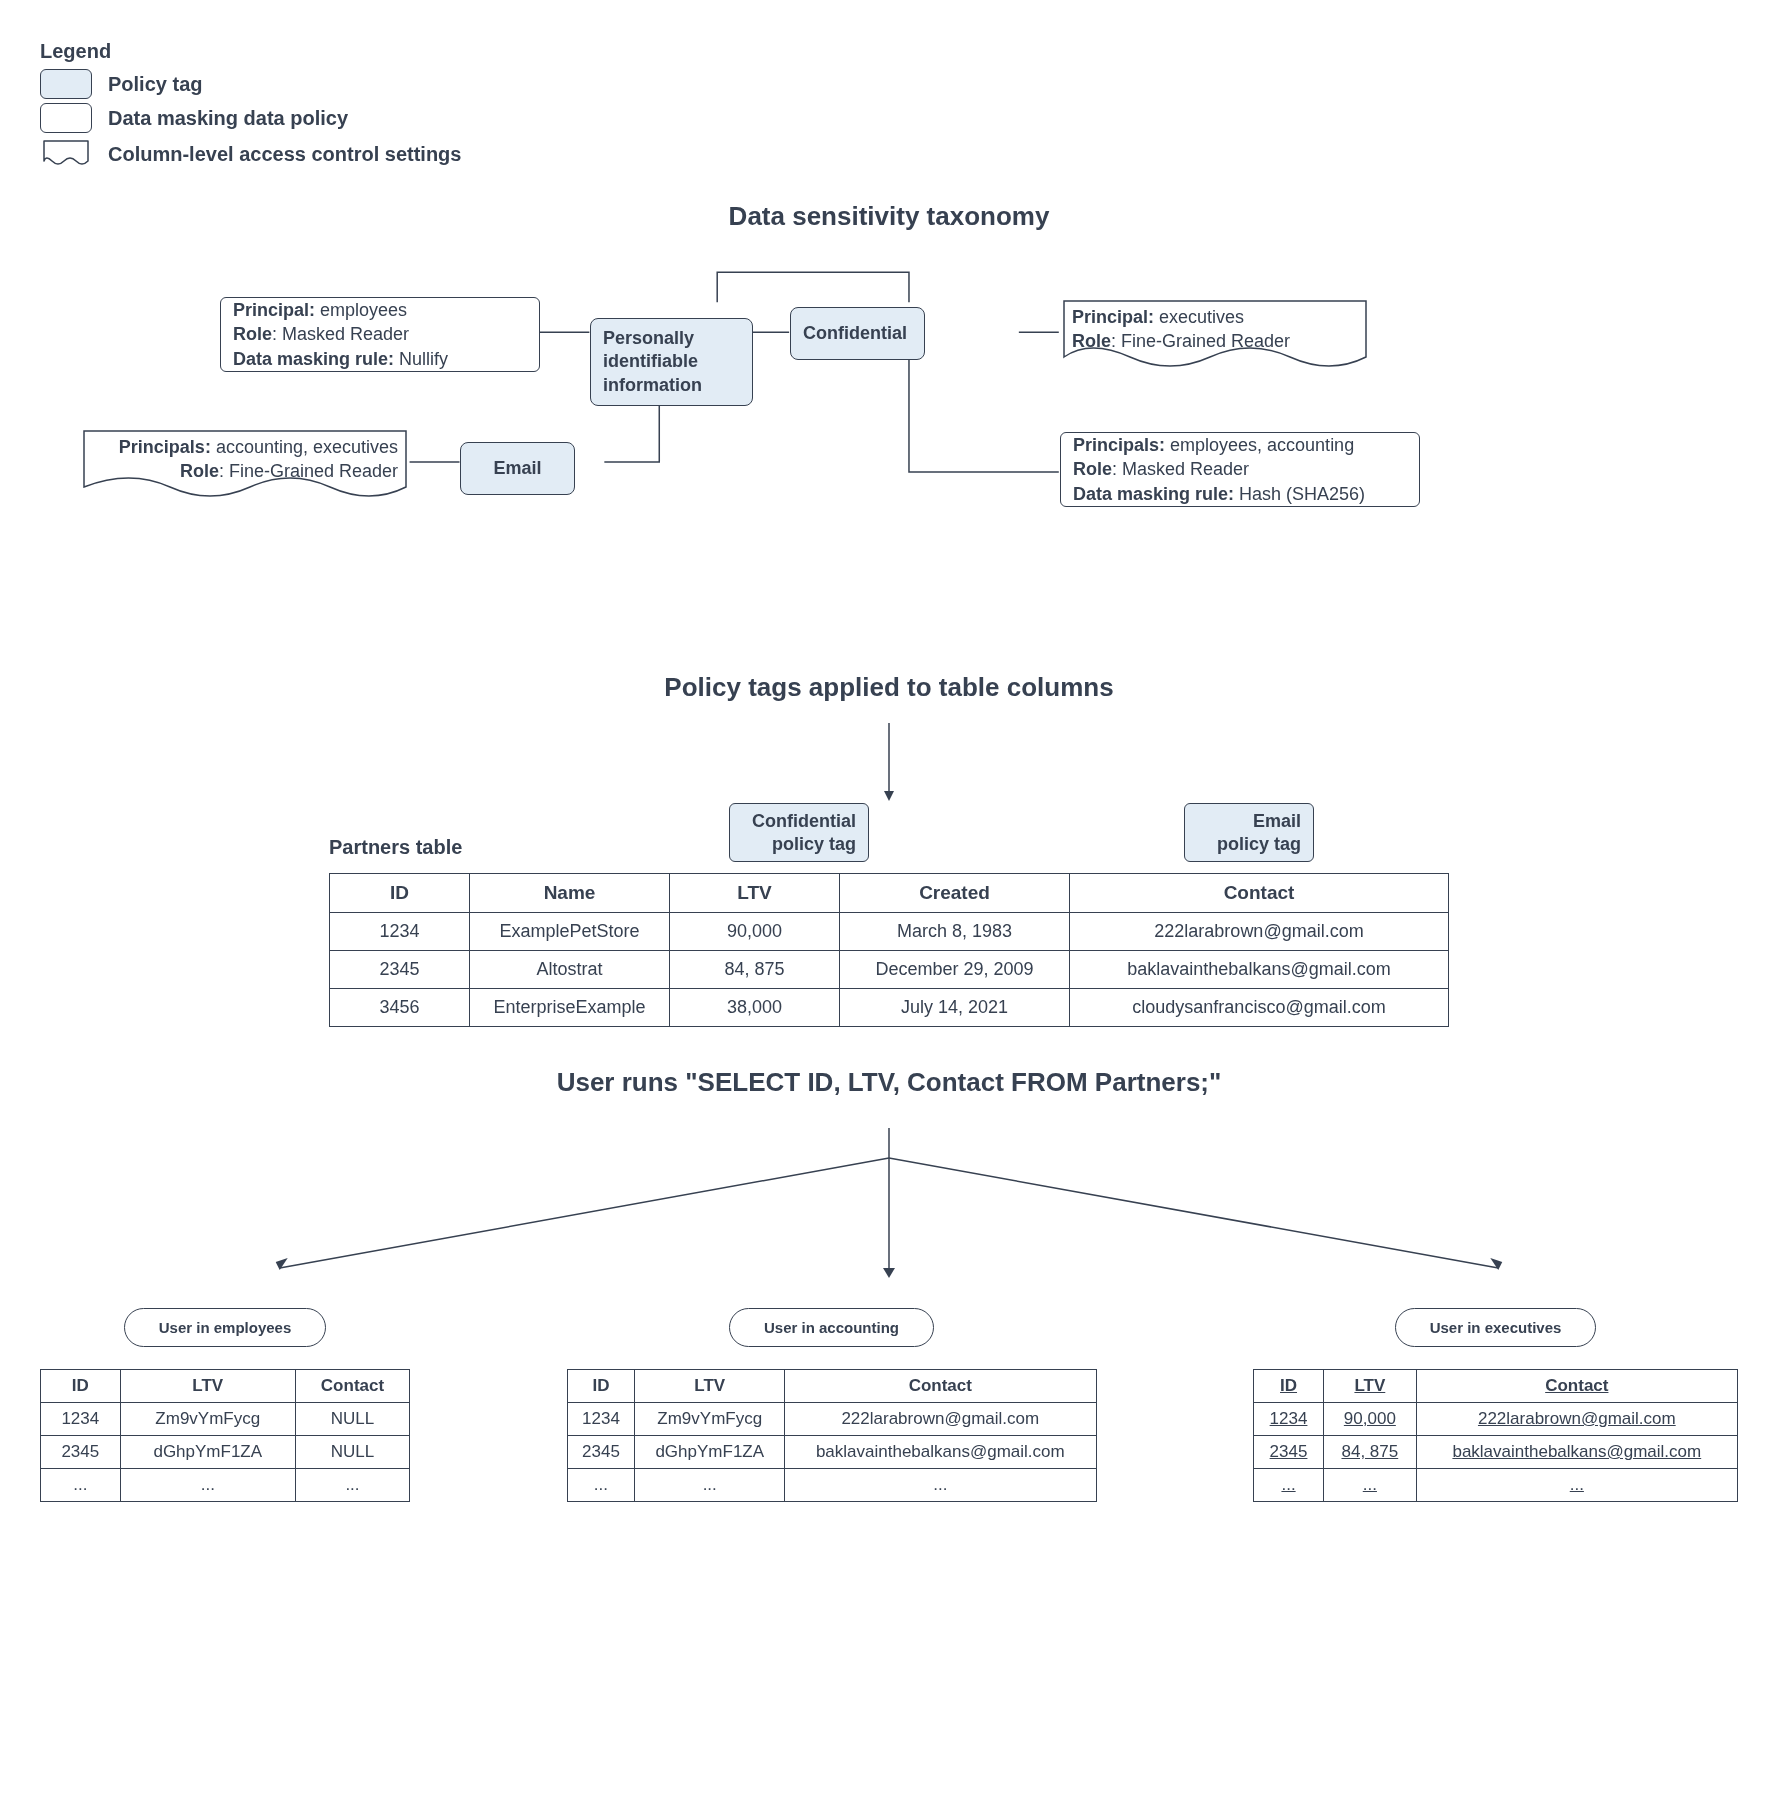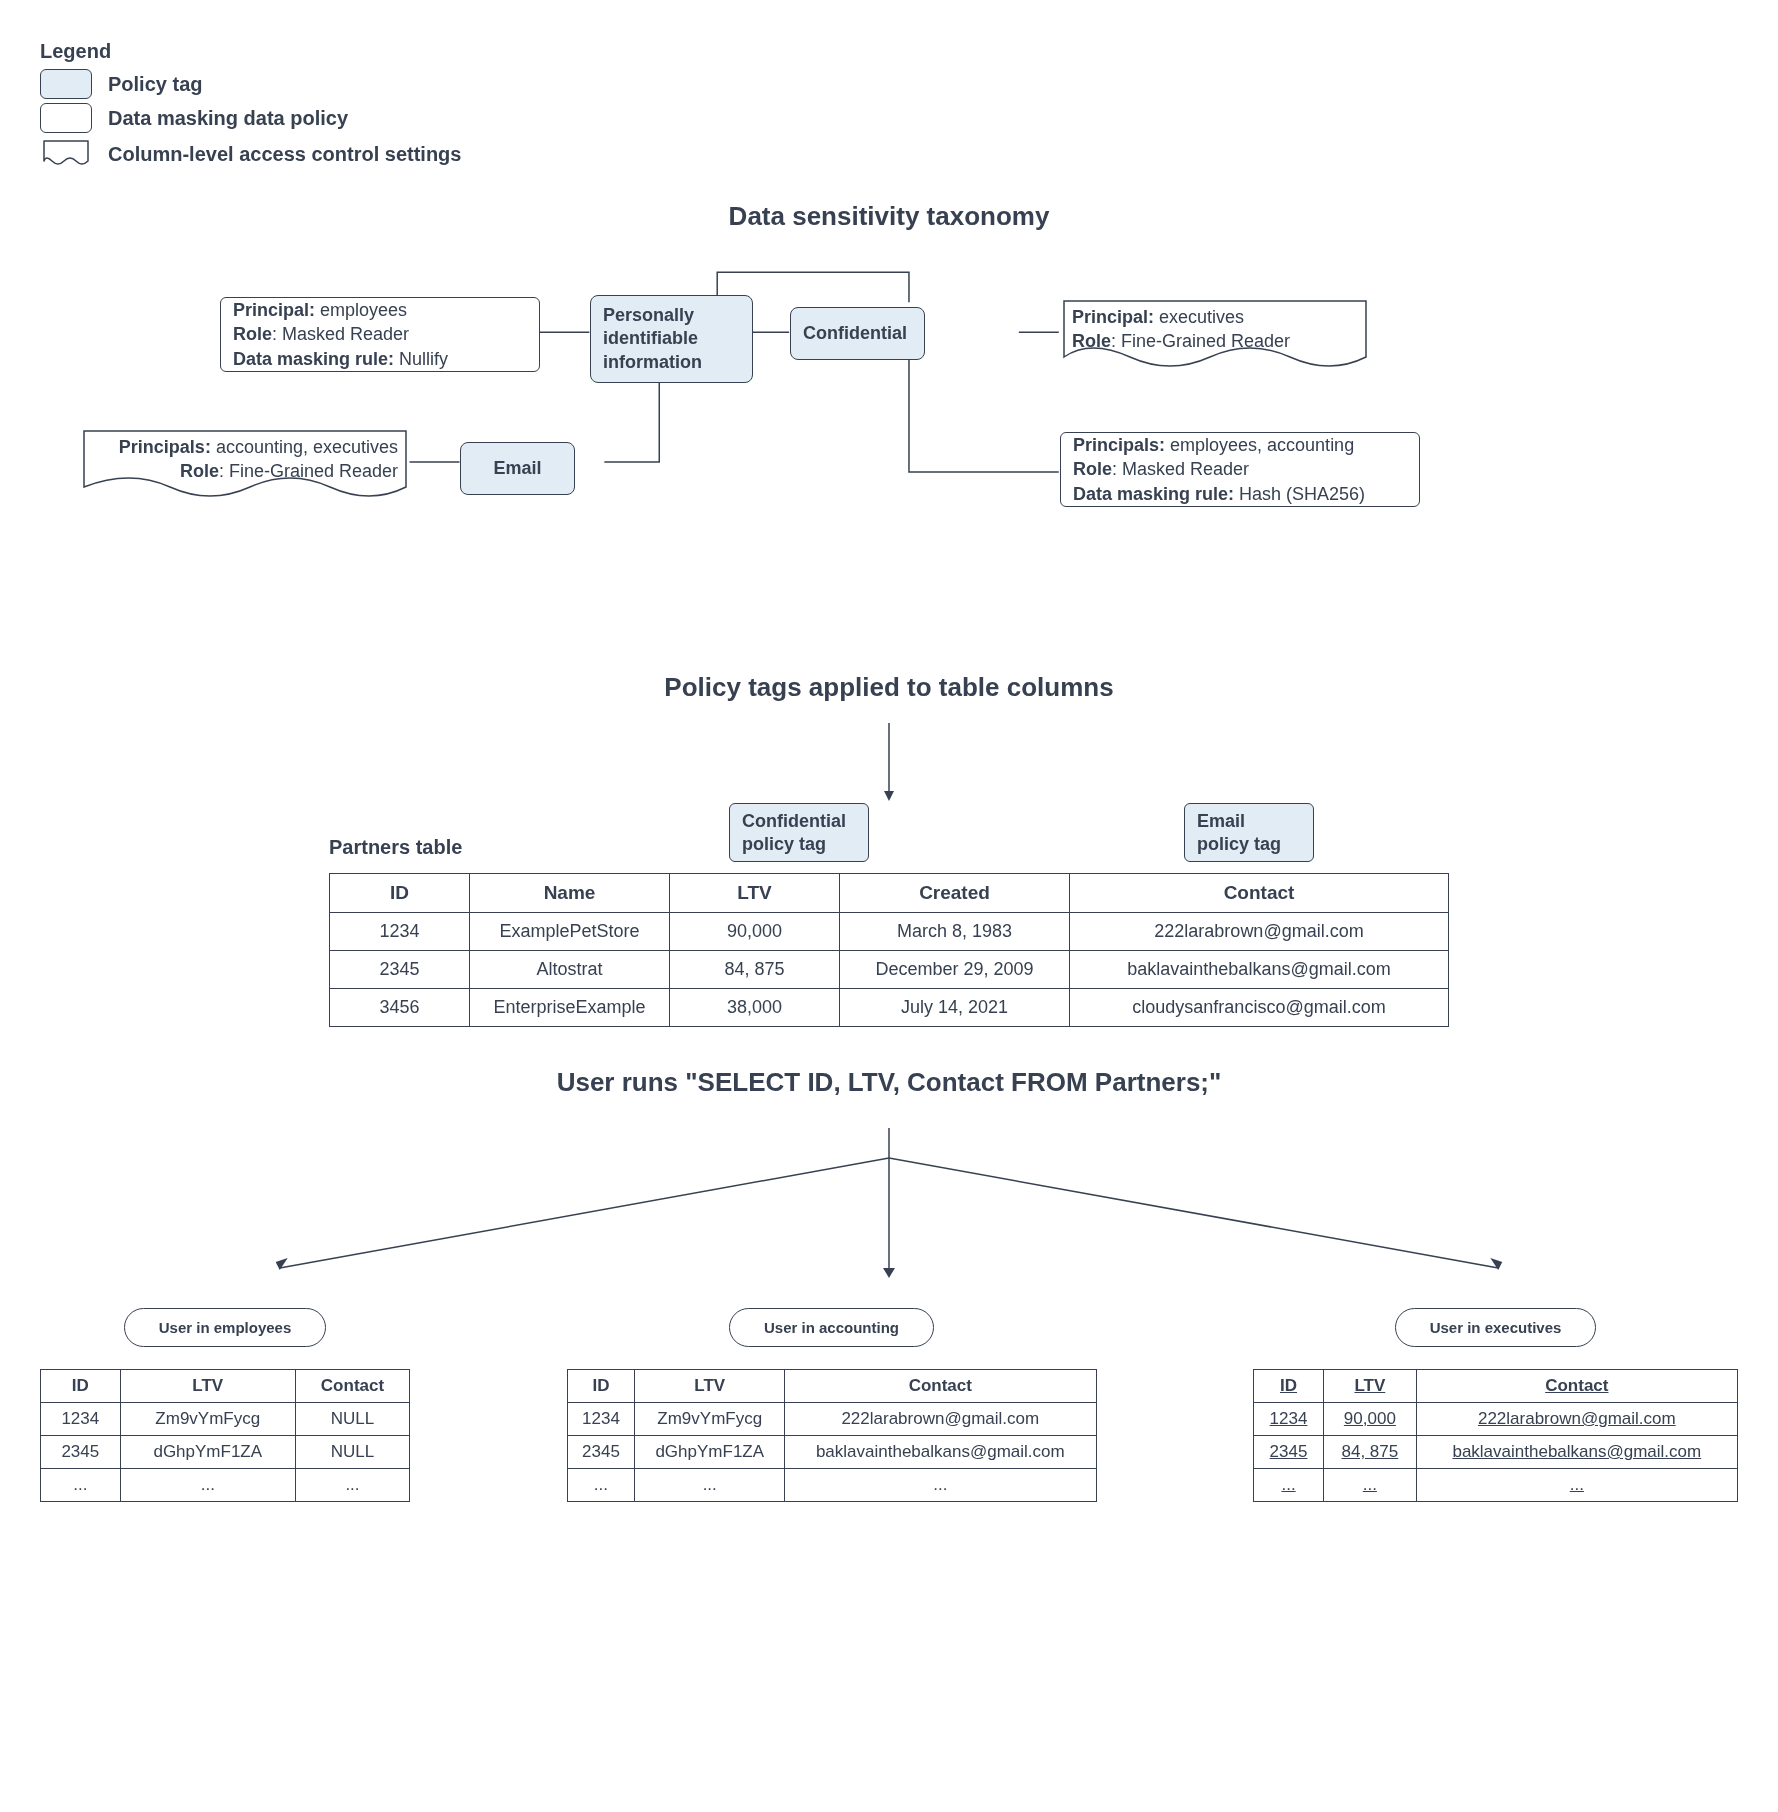--- a/index.html
+++ b/index.html
@@ -19,21 +19,21 @@
   .leg-squiggle { width:52px; height:34px; position:relative; }
   .leg-squiggle svg { width:100%; height:100%; }
   .legend-label { font-weight:bold; font-size:20px; }
   .section-title { text-align:center; font-weight:bold; font-size:26px; color:#374151; margin:30px 0 20px; }
   .taxonomy-wrap { position:relative; width:100%; height:380px; margin-bottom:40px; }
   .tag-box { position:absolute; border:1.5px solid #374151; border-radius:8px; background:#e2ecf5; font-weight:bold; color:#374151; padding:8px 12px; line-height:1.3; text-align:left; }
   .policy-box { position:absolute; border:1.5px solid #374151; border-radius:6px; padding:0 12px; background:#fff; color:#374151; line-height:1.35; }
   .acl-box { position:absolute; }
   .acl-box svg { display:block; }
   .acl-content { position:absolute; left:0; top:0; width:100%; padding:8px 12px; line-height:1.35; }
-  .small-tag { border:1.5px solid #374151; border-radius:6px; background:#e2ecf5; font-weight:bold; text-align:left; padding:6px 12px; position:absolute; line-height:1.25;}
+  .small-tag { border:1.5px solid #374151; border-radius:6px; background:#e2ecf5; font-weight:bold; text-align:right; padding:6px 12px; position:absolute; line-height:1.25;}
   table.data { border-collapse:collapse; width:100%; }
   table.data th, table.data td { border:1.5px solid #374151; padding:8px 4px; text-align:center; font-size:18px; }
   table.data th { font-weight:bold; font-size:19px; }
   .partners-wrap { width:1120px; margin:0 auto 40px; }
   .partners-label { font-weight:bold; font-size:20px; margin-bottom:8px; }
   .arrow-down { display:flex; justify-content:center; }
   .arrow-down svg { display:block; }
   .results-row { display:flex; justify-content:space-between; gap:18px; margin-top:20px; }
   .result-col { flex:0 0 auto; }
   .pill { border:1.5px solid #374151; border-radius:999px; padding:10px 34px; font-weight:bold; font-size:15px; text-align:center; margin:0 auto 22px; display:inline-block; }
@@ -73,21 +73,21 @@
       <path d="M678 50 L678 20 L870 20 L870 50"></path>
       <path d="M500 80 L550 80"></path>
       <path d="M713 80 L750 80"></path>
       <path d="M980 80 L1020 80"></path>
       <path d="M620 130 L620 210 L565 210"></path>
       <path d="M870 100 L870 220 L1020 220"></path>
       <path d="M420 210 L370 210"></path>
     </g>
   </svg>
 
-  <div class="tag-box" style="left:550px; top:43px; width:163px;">
+  <div class="tag-box" style="left:550px; top:66px; width:163px;">
     <span>Personally identifiable information</span>
   </div>
 
   <div class="tag-box" style="left:750px; top:55px; width:135px; padding:14px 12px;">
     <span>Confidential</span>
   </div>
 
   <div class="tag-box" style="left:420px; top:190px; width:115px; padding:14px 12px; text-align:center;">
     <span>Email</span>
   </div>

